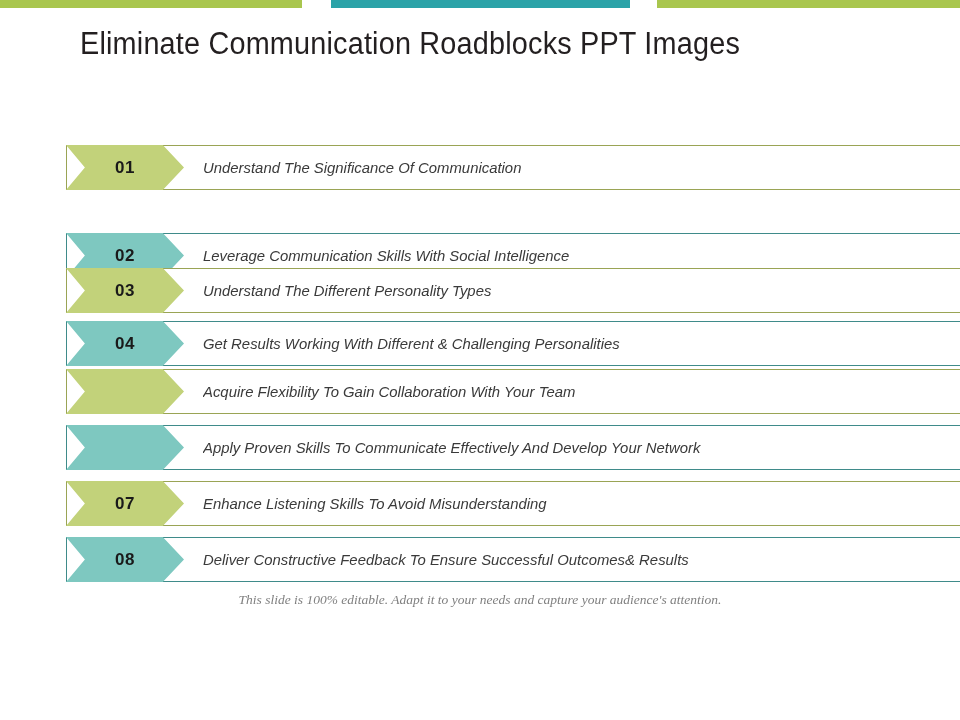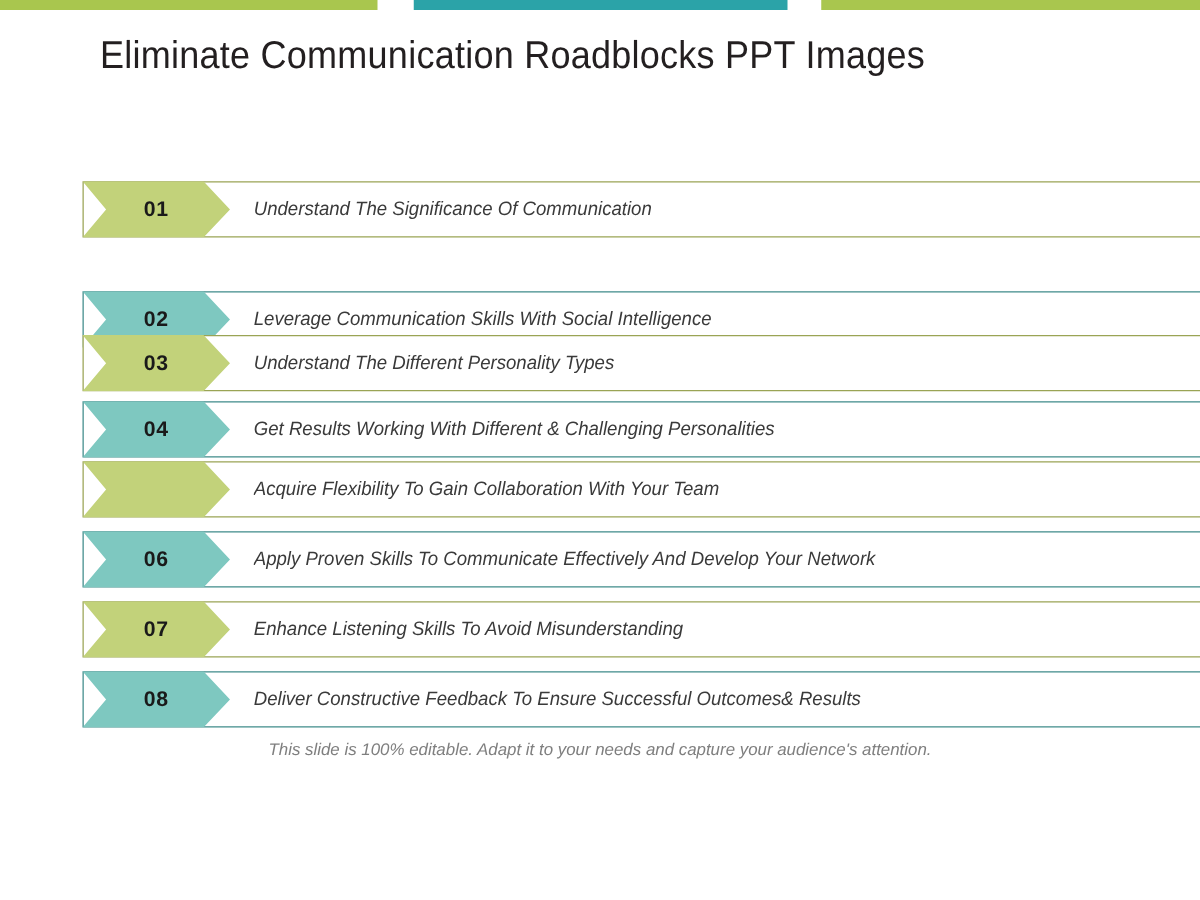--- a/index.html
+++ b/index.html
@@ -119,21 +119,21 @@
   #footer-note {
     position: absolute;
     top: 588px;
     left: 180px;
     width: 600px;
     text-align: center;
     font-size: 13.5px;
     font-style: italic;
     line-height: 23px;
     color: #7f7f7f;
-    font-family: Liberation Sans, sans-serif;
+    font-family: Liberation Serif, serif;
   }
 </style>
 </head>
 <body>
 
 <div id="top-bars">
   <div class="top-bar" id="top-bar-left" style="background: rgb(169, 198, 78);"></div>
   <div class="top-bar" id="top-bar-center" style="background: rgb(43, 163, 168);"></div>
   <div class="top-bar" id="top-bar-right" style="background: rgb(169, 198, 78);"></div>
 </div>
@@ -166,21 +166,20 @@
       <div class="row-text">Get Results Working With Different &amp; Challenging Personalities</div>
     </div>
     <div class="row" style="top: 224px;">
       <div class="row-box"></div>
       <div class="row-chevron"></div>
       <div class="row-text">Acquire Flexibility To Gain Collaboration With Your Team</div>
     </div>
     <div class="row teal" style="top: 280px;">
       <div class="row-box"></div>
       <div class="row-chevron"></div>
-      <div class="row-number">06</div>
       <div class="row-text">Apply Proven Skills To Communicate Effectively And Develop Your Network</div>
     </div>
     <div class="row" style="top: 336px;">
       <div class="row-box"></div>
       <div class="row-chevron"></div>
       <div class="row-number">07</div>
       <div class="row-text">Enhance Listening Skills To Avoid Misunderstanding</div>
     </div>
     <div class="row teal" style="top: 392px; border-radius: 15px;">
       <div class="row-box"></div>

